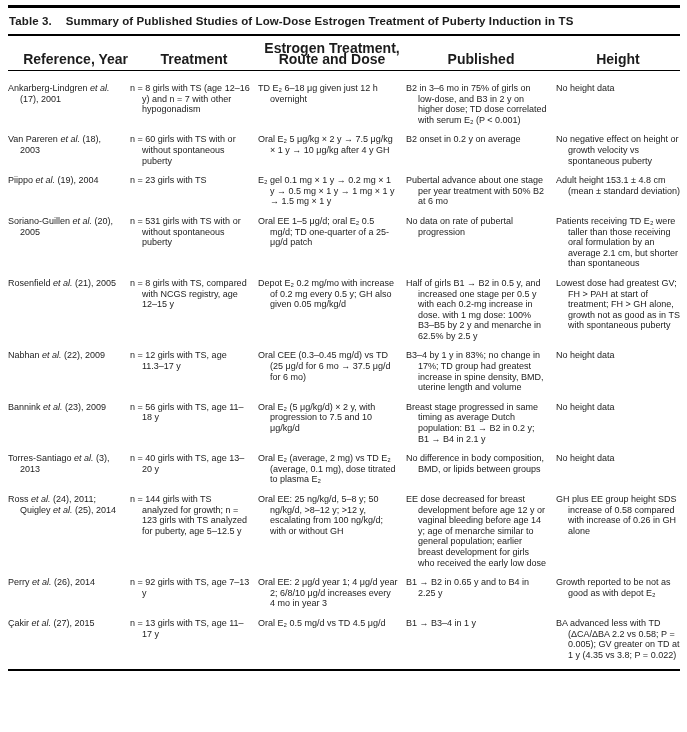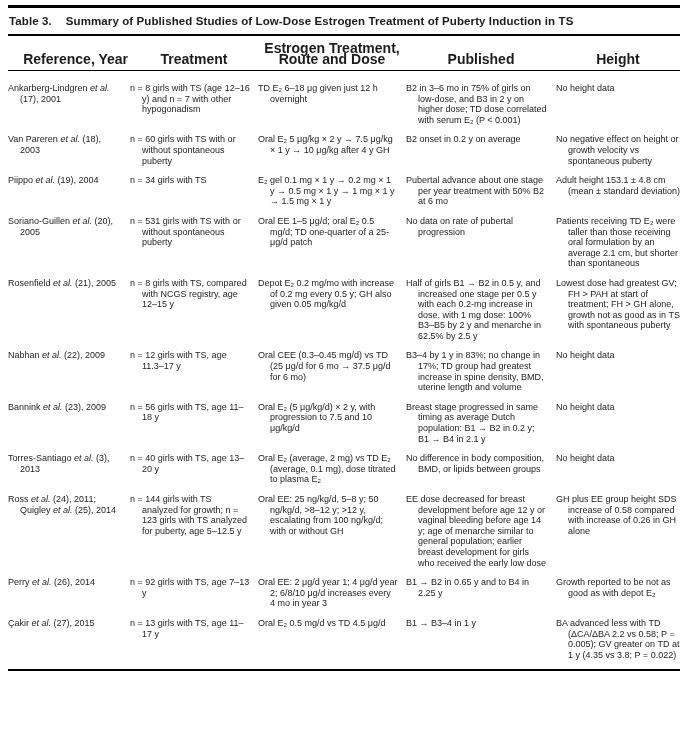--- a/index.html
+++ b/index.html
@@ -94,21 +94,21 @@
   </tr>
         <tr>
     <td>Van Pareren <i>et al.</i> (18), 2003</td>
     <td>n = 60 girls with TS with or without spontaneous puberty</td>
     <td>Oral E₂ 5 μg/kg × 2 y → 7.5 μg/kg × 1 y → 10 μg/kg after 4 y GH</td>
     <td>B2 onset in 0.2 y on average</td>
     <td>No negative effect on height or growth velocity vs spontaneous puberty</td>
   </tr>
         <tr>
     <td>Piippo <i>et al.</i> (19), 2004</td>
-    <td>n = 34 girls with TS</td>
+    <td>n = 23 girls with TS</td>
     <td>E₂ gel 0.1 mg × 1 y → 0.2 mg × 1 y → 0.5 mg × 1 y → 1 mg × 1 y → 1.5 mg × 1 y</td>
     <td>Pubertal advance about one stage per year treatment with 50% B2 at 6 mo</td>
     <td>Adult height 153.1 ± 4.8 cm (mean ± standard deviation)</td>
   </tr>
         <tr>
     <td>Soriano-Guillen <i>et al.</i> (20), 2005</td>
     <td>n = 531 girls with TS with or without spontaneous puberty</td>
     <td>Oral EE 1–5 μg/d; oral E₂ 0.5 mg/d; TD one-quarter of a 25-μg/d patch</td>
     <td>No data on rate of pubertal progression</td>
     <td>Patients receiving TD E₂ were taller than those receiving oral formulation by an average 2.1 cm, but shorter than spontaneous</td>

